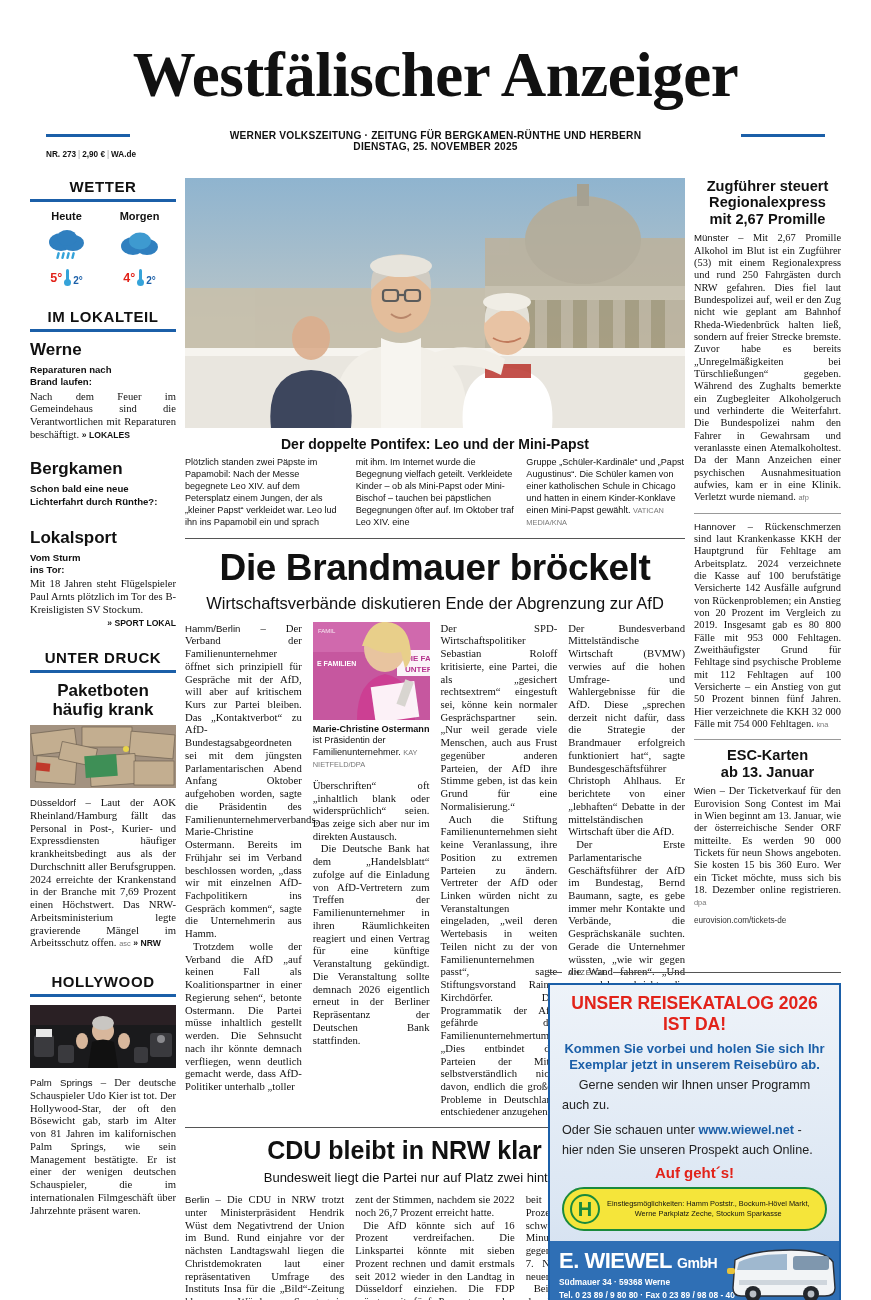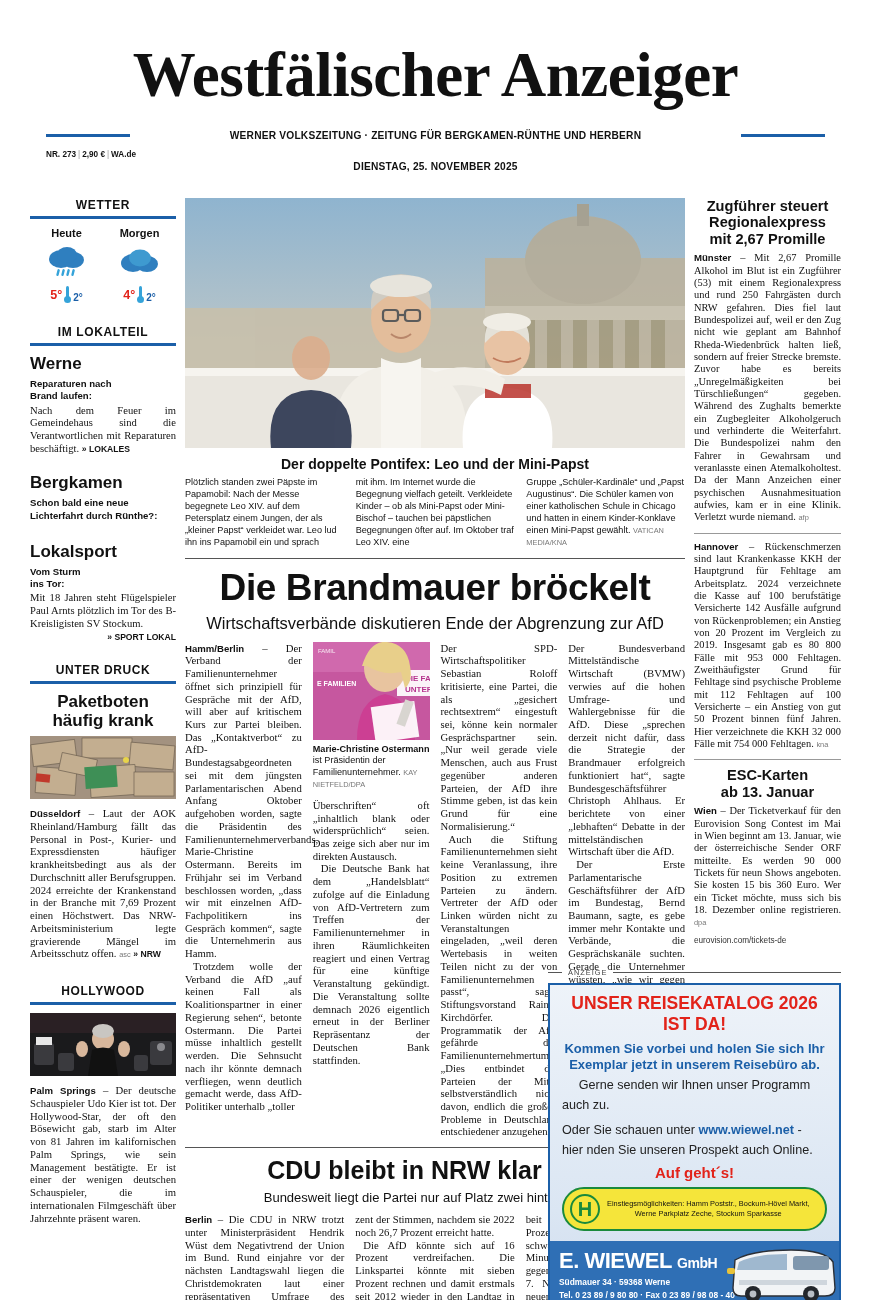--- a/index.html
+++ b/index.html
@@ -26,21 +26,21 @@
   }
   .masthead-sub { margin-top: 23px; position: relative; }
   .sub-line1 {
     font-family: "Liberation Sans", sans-serif;
     font-weight: 700; font-size: 10.2px; letter-spacing: .2px;
     color:#111;
   }
   .sub-line2 {
     font-family: "Liberation Sans", sans-serif;
     font-weight: 700; font-size: 10.2px; letter-spacing: .2px;
-    margin-top: 20px; color:#111;
+    margin-top: 0; color:#111;
   }
   .rule-left, .rule-right {
     position:absolute; top: 4px; height: 3px; background:#1b5fa8; width:84px;
   }
   .rule-left { left: 16px; }
   .rule-right { right: 16px; }
   .issue-line {
     position:absolute; left: 16px; top: 20px;
     font-family:"Liberation Sans", sans-serif;
     font-weight:700; font-size: 8.2px; color:#111;
@@ -49,21 +49,21 @@
 
   
   .content { display:flex; margin-top: 26px; gap: 0; }
   .col-left { width: 146px; flex: 0 0 146px; }
   .col-mid  { width: 518px; flex: 0 0 518px; padding: 0 9px; }
   .col-right{ width: 147px; flex: 0 0 147px; }
 
   
   .sec-label {
     font-family:"Liberation Sans", sans-serif;
-    font-weight:700; font-size: 12px; text-align:center;
+    font-weight:700; font-size: 15px; text-align:center;
     letter-spacing:.6px; padding-bottom: 4px;
     border-bottom: 3px solid #1b5fa8;
     margin-bottom: 8px;
   }
   .hr-thin { border-top:1px solid #999; margin: 9px 0 7px; }
   .hr-mid  { border-top:1px solid #555; margin: 9px 0 8px; }
 
   
   .weather { display:flex; justify-content:space-around; text-align:center; }
   .wx-day { width: 66px; }
@@ -128,21 +128,21 @@
     font-family:"Liberation Sans",sans-serif; font-weight:400;
     font-size: 13px; text-align:center; margin: 5px 0 8px;
   }
 
   
   .cols3 { display:flex; gap: 11px; }
   .cols3 > .c { flex:1; min-width:0; }
   .bodytext { font-size: 10.7px; line-height: 1.19; text-align:justify; hyphens:auto; }
   .bodytext p { margin: 0; text-indent: 8px; }
   .bodytext p.first { text-indent: 0; }
-  .dateline { font-family:"Liberation Sans",sans-serif; font-weight:700; font-size:9.6px; }
+  .dateline { font-family:"Liberation Sans",sans-serif; font-weight:400; font-size:9.6px; }
 
   
   .inset-photo { width:100%; height:98px; position:relative; overflow:hidden; margin-bottom:4px;}
   .inset-cap { font-family:"Liberation Sans",sans-serif; font-size:9.1px; line-height:1.3; margin-bottom:8px;}
   .inset-cap b { font-weight:700; }
 
   
   .right-head {
     font-family:"Liberation Sans",sans-serif; font-weight:700;
     font-size: 14.6px; line-height:1.13; text-align:center; margin-bottom:5px;

